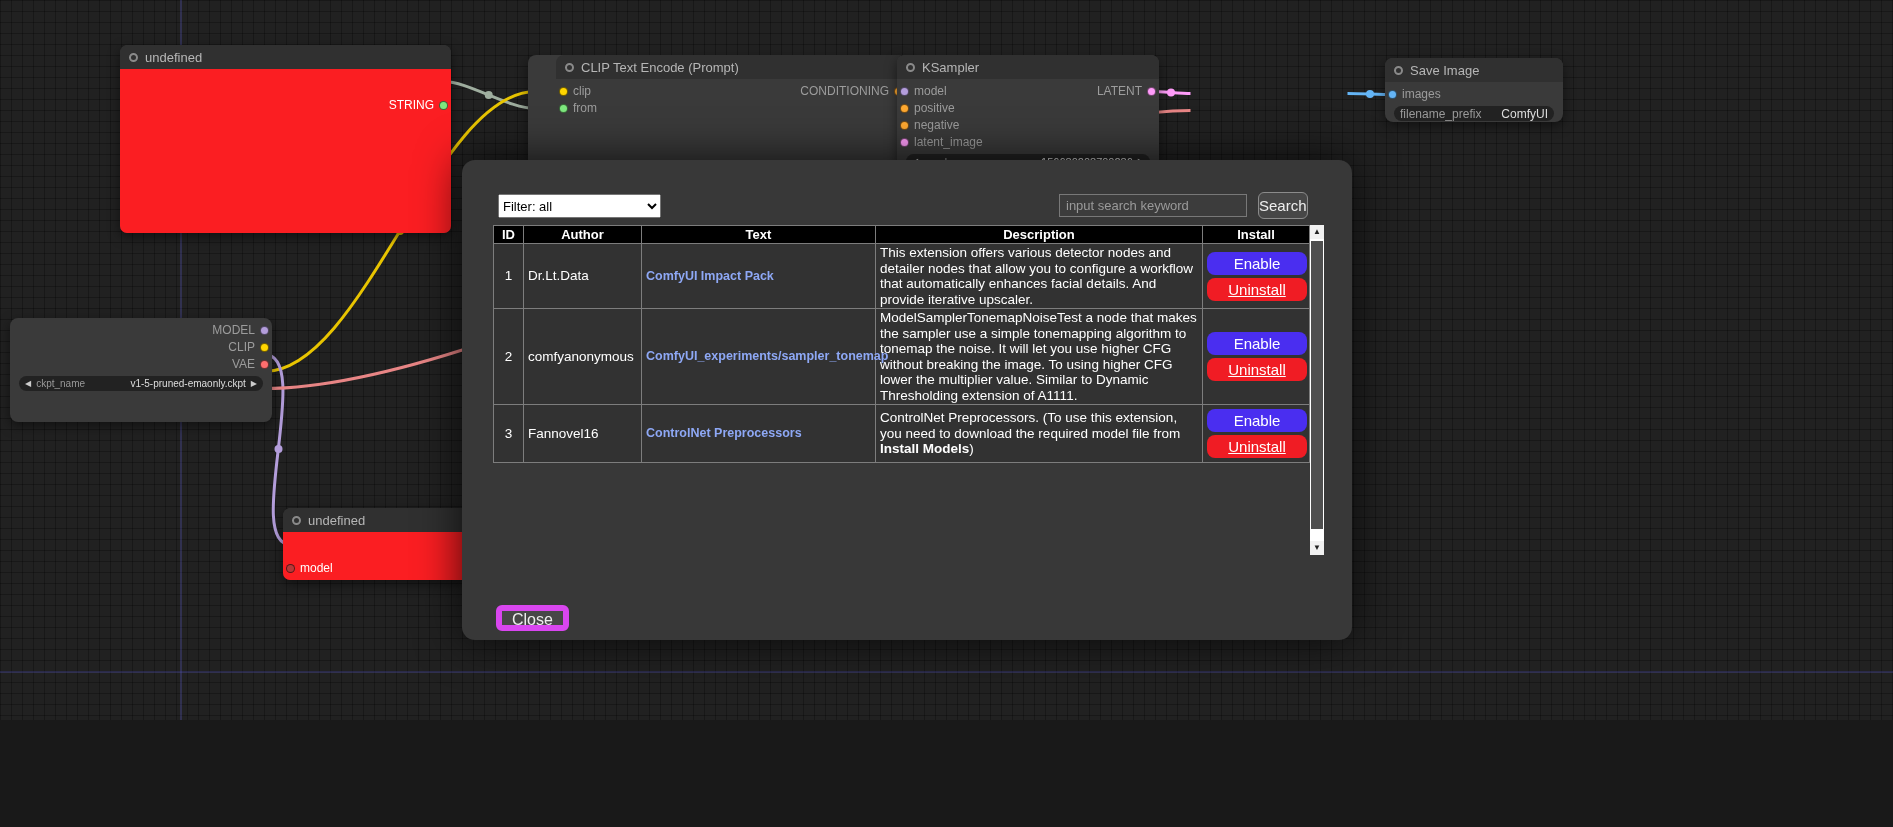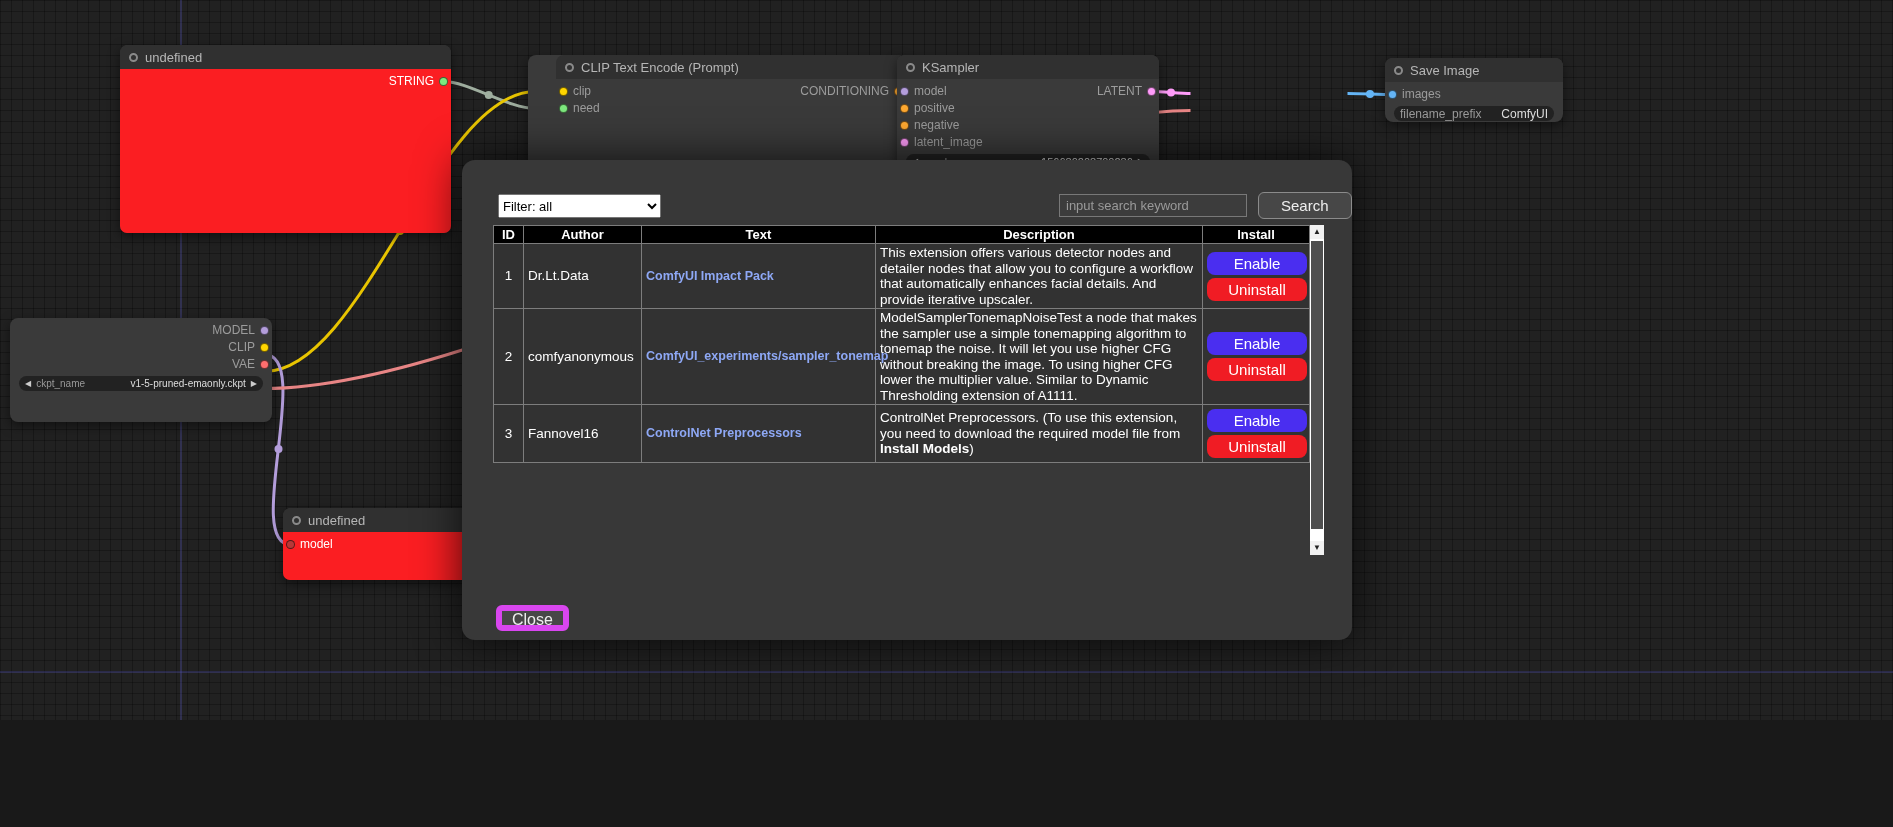--- a/index.html
+++ b/index.html
@@ -15,21 +15,21 @@
   .wire{fill:none;stroke-width:3px;}
 
   
   .node{position:absolute;background:#3a3a3a;border-radius:8px;
     box-shadow:0 4px 12px rgba(0,0,0,.5);font-size:12px;color:#9c9c9c;}
   .nheader{height:24px;display:flex;align-items:center;gap:7px;padding:0 9px;
     background:#303030;border-radius:8px 8px 0 0;color:#b6b6b6;font-size:13px;white-space:nowrap;overflow:hidden;}
   .hdot{flex:0 0 9px;width:9px;height:9px;border-radius:50%;border:2px solid #8a8a8a;box-sizing:border-box;background:transparent;}
   .nbody{padding-top:4px;}
   .errbody{background:#fb1e22;border-radius:0 0 7px 7px;color:#fff;padding-top:4px;}
-  .errbody .slot{color:#fff;}
+  .errbody .slot{color:#fff;margin-top:24px;}
   .slot{position:relative;height:17px;line-height:17px;white-space:nowrap;}
   .slot.in{padding-left:17px;text-align:left;}
   .slot.out{padding-right:17px;text-align:right;}
   .slot .dot{position:absolute;top:4px;width:9px;height:9px;border-radius:50%;
     border:1px solid rgba(0,0,0,.55);box-sizing:border-box;}
   .slot.in .dot{left:3px;}
   .slot.out .dot{right:3px;}
   .c-model{background:#b39ddb;} .c-clip{background:#ffd500;} .c-vae{background:#ff6e6e;}
   .c-cond{background:#ffa931;} .c-latent{background:#ff9cf9;} .c-image{background:#64b5f6;}
   .c-string{background:#7ee87e;} .c-redslot{background:#b83838;}
@@ -40,36 +40,36 @@
 
   
   #manager{position:absolute;left:462px;top:160px;width:890px;height:480px;background:#383838;
     border-radius:13px;box-shadow:0 0 45px rgba(0,0,0,.75);}
   #filter-select{position:absolute;left:36px;top:34px;width:163px;height:24px;font-size:13px;
     font-family:"Liberation Sans",sans-serif;}
   #search-input{position:absolute;left:597px;top:34px;width:188px;height:23px;box-sizing:border-box;
     background:#3c3c3c;border:1px solid #787878;color:#ddd;font-size:13px;padding:0 6px;
     font-family:"Liberation Sans",sans-serif;}
   #search-input::placeholder{color:#9a9a9a;}
-  #search-button{position:absolute;left:796px;top:32px;height:27px;padding:0 22px;background:#474747;
+  #search-button{position:absolute;left:796px;top:32px;height:27px;padding:0 0;background:#474747;
     border:1px solid #8b8b8b;border-radius:6px;color:#eee;font-size:15px;cursor:pointer;
     font-family:"Liberation Sans",sans-serif;}
   #ext-table{position:absolute;left:31px;top:65px;width:816px;border-collapse:collapse;table-layout:fixed;
     background:#323232;color:#fff;}
   #ext-table th{background:#000;color:#fff;font-size:13px;font-weight:bold;height:17px;padding:0;
     border:1px solid #7d7d7d;}
   #ext-table td{border:1px solid #7d7d7d;font-size:13.5px;padding:1px 4px;vertical-align:middle;
     line-height:15.5px;}
   td.cell-id{text-align:center;}
   td.cell-desc{font-size:13px;}
   .ext-link{color:#8ea8f5;font-weight:bold;font-size:12.5px;cursor:pointer;}
   .btn-enable,.btn-uninstall{display:block;width:100px;height:23px;margin:3px auto;border:none;
     border-radius:8px;color:#fff;font-size:15px;cursor:pointer;font-family:"Liberation Sans",sans-serif;}
   .btn-enable{background:#4a2ef0;}
-  .btn-uninstall{background:#f01c24;}
+  .btn-uninstall{background:#f01c24;text-decoration:underline;}
   #scrollbar{position:absolute;left:848px;top:65px;width:14px;height:330px;background:#fff;}
   .sb-arrow{position:absolute;left:0;width:14px;height:14px;background:#f1f1f1;color:#222;
     font-size:8px;line-height:14px;text-align:center;cursor:pointer;}
   #sb-up{top:0;} #sb-down{bottom:0;}
   #sb-thumb{position:absolute;left:1px;top:16px;width:12px;height:288px;background:#4f4f4f;cursor:pointer;}
   #close-button{position:absolute;left:34px;top:445px;height:26px;padding:0 10px;background:#474747;
     border:6px solid #d946ef;border-radius:6px;color:#eee;font-size:16px;cursor:pointer;
     font-family:"Liberation Sans",sans-serif;}
 </style>
 </head>
@@ -120,21 +120,21 @@
       <div class="slot out" style="position:absolute;right:0;top:28px;width:160px;">
         <span>CONDITIONING</span>
         <span class="dot c-cond"></span>
       </div>
       <div class="slot in">
         <span class="dot c-clip"></span>
         <span>clip</span>
       </div>
       <div class="slot in">
         <span class="dot c-string"></span>
-        <span>need</span>
+        <span>from</span>
       </div>
     </div>
   </div>
 
   <div class="node" style="left:897px;top:55px;width:262px;height:120px;">
     <div class="nheader">
       <span class="hdot"></span>
       <span>KSampler</span>
     </div>
     <div class="nbody">

